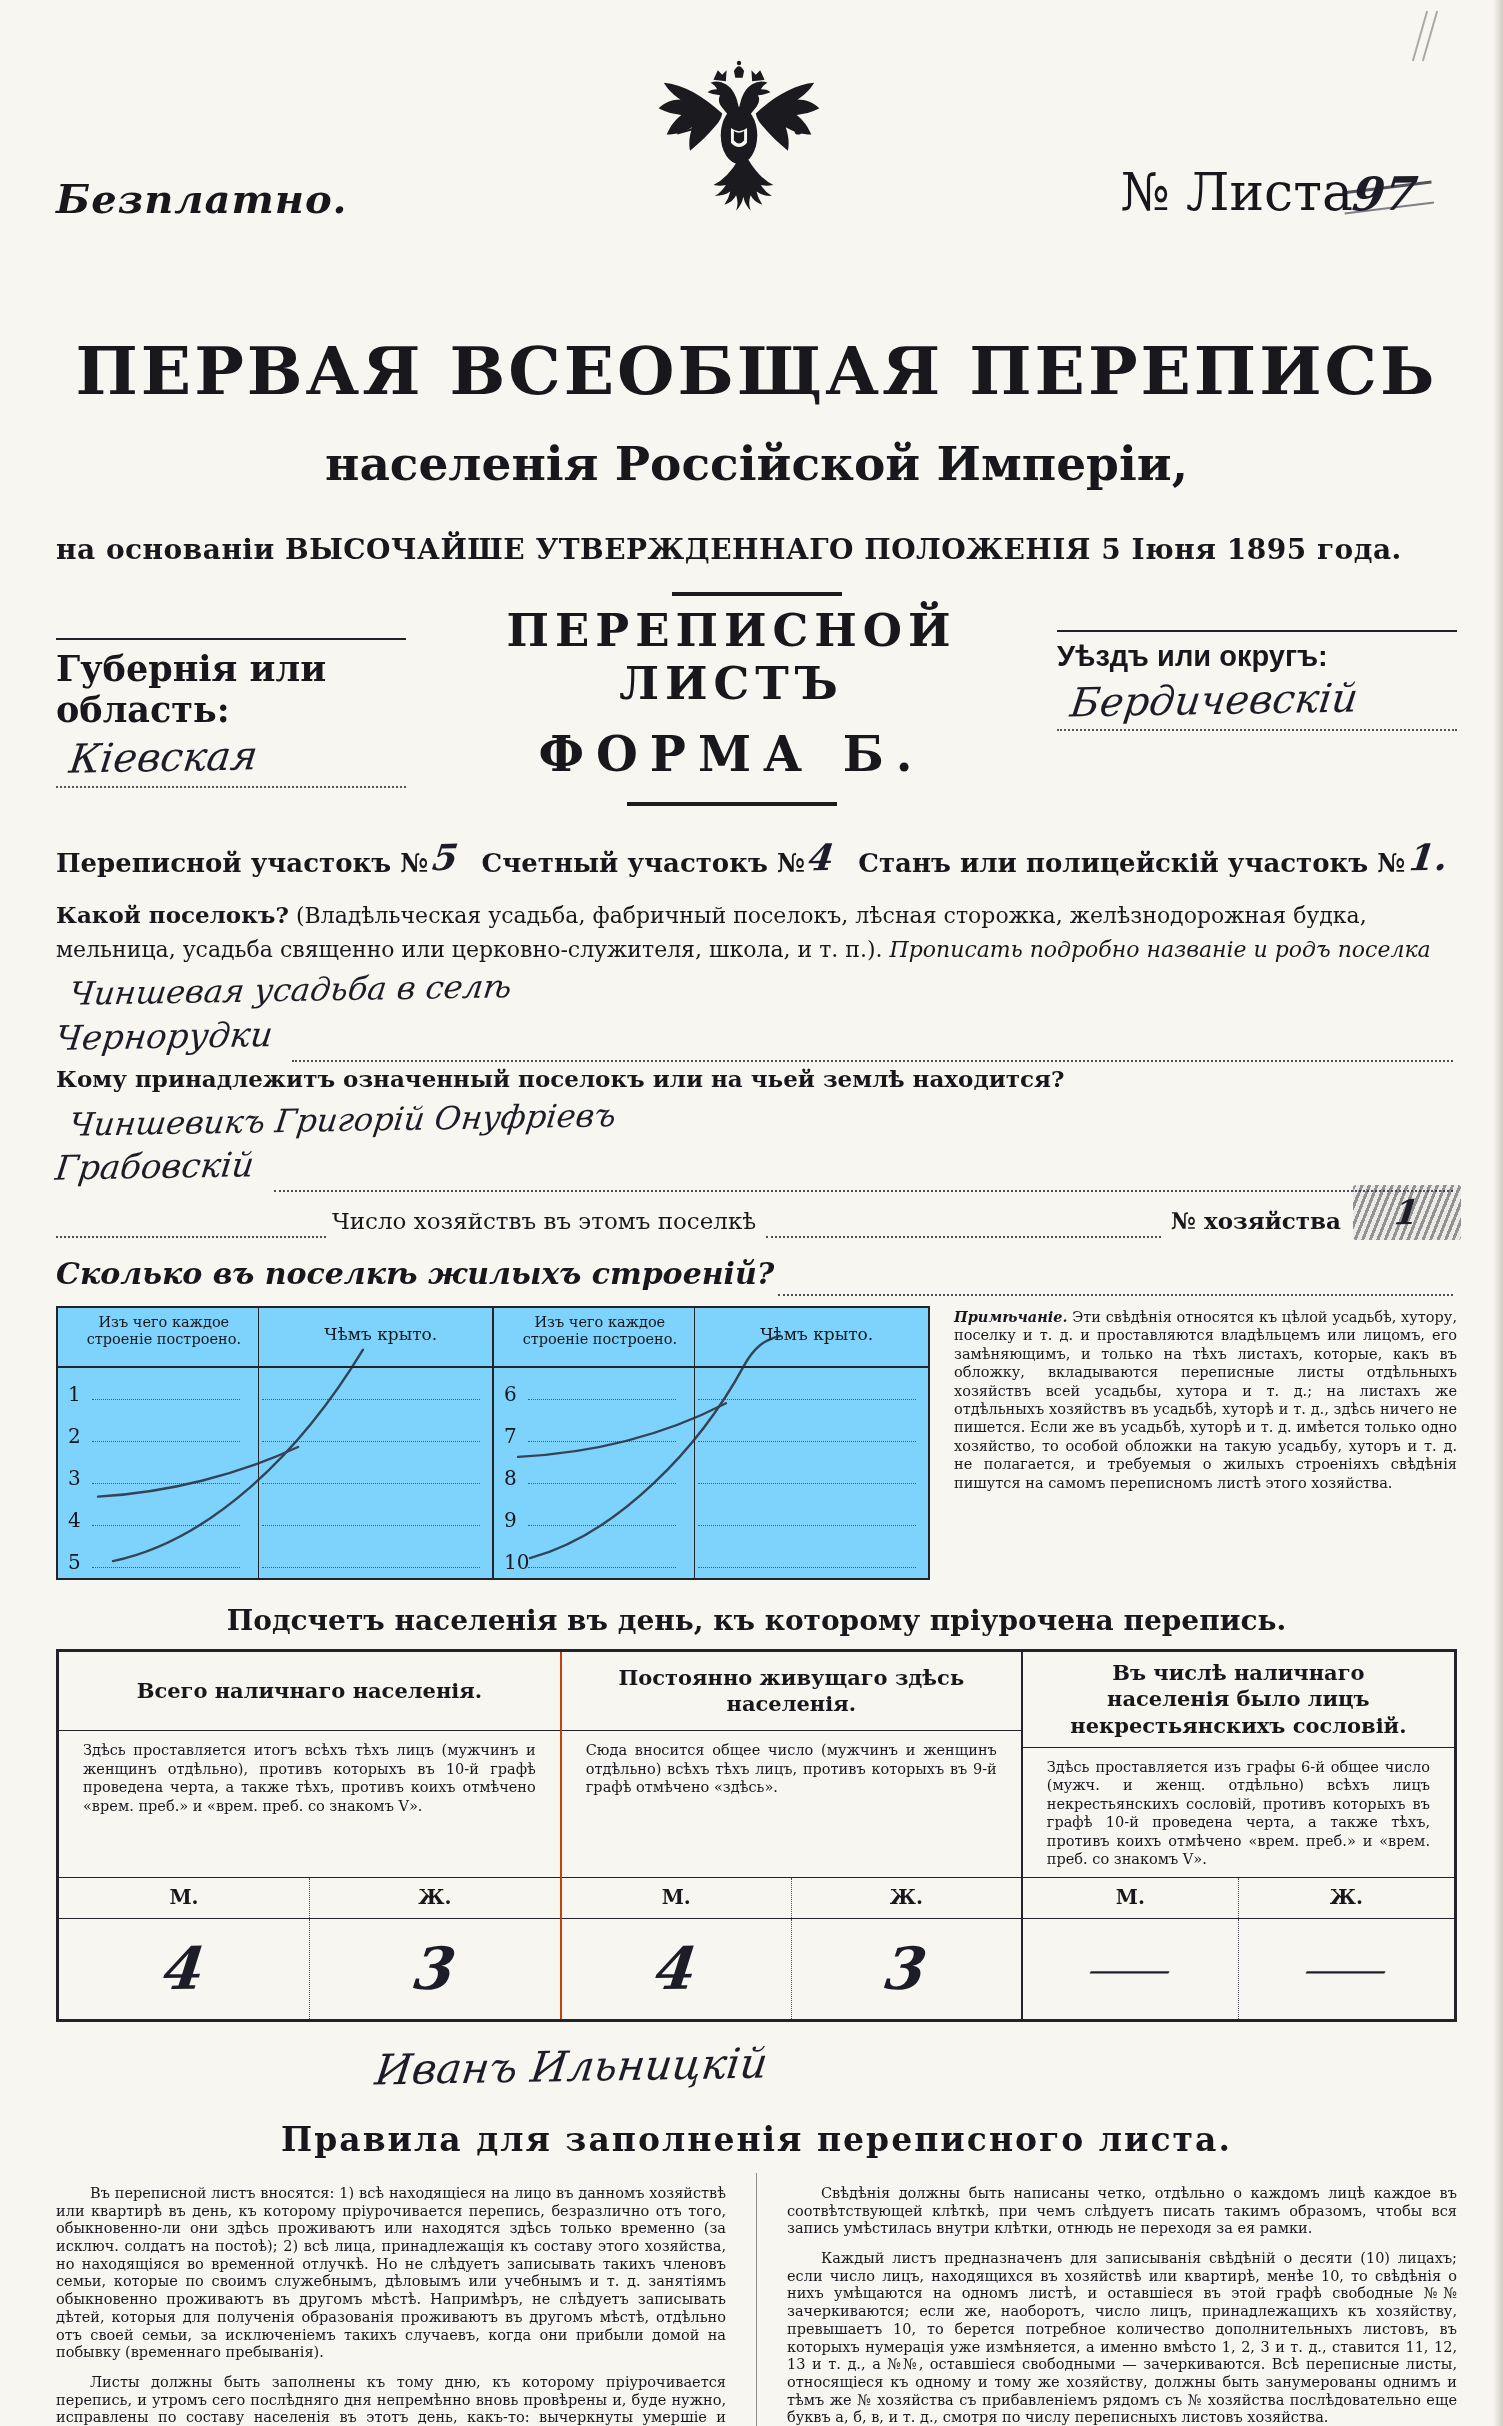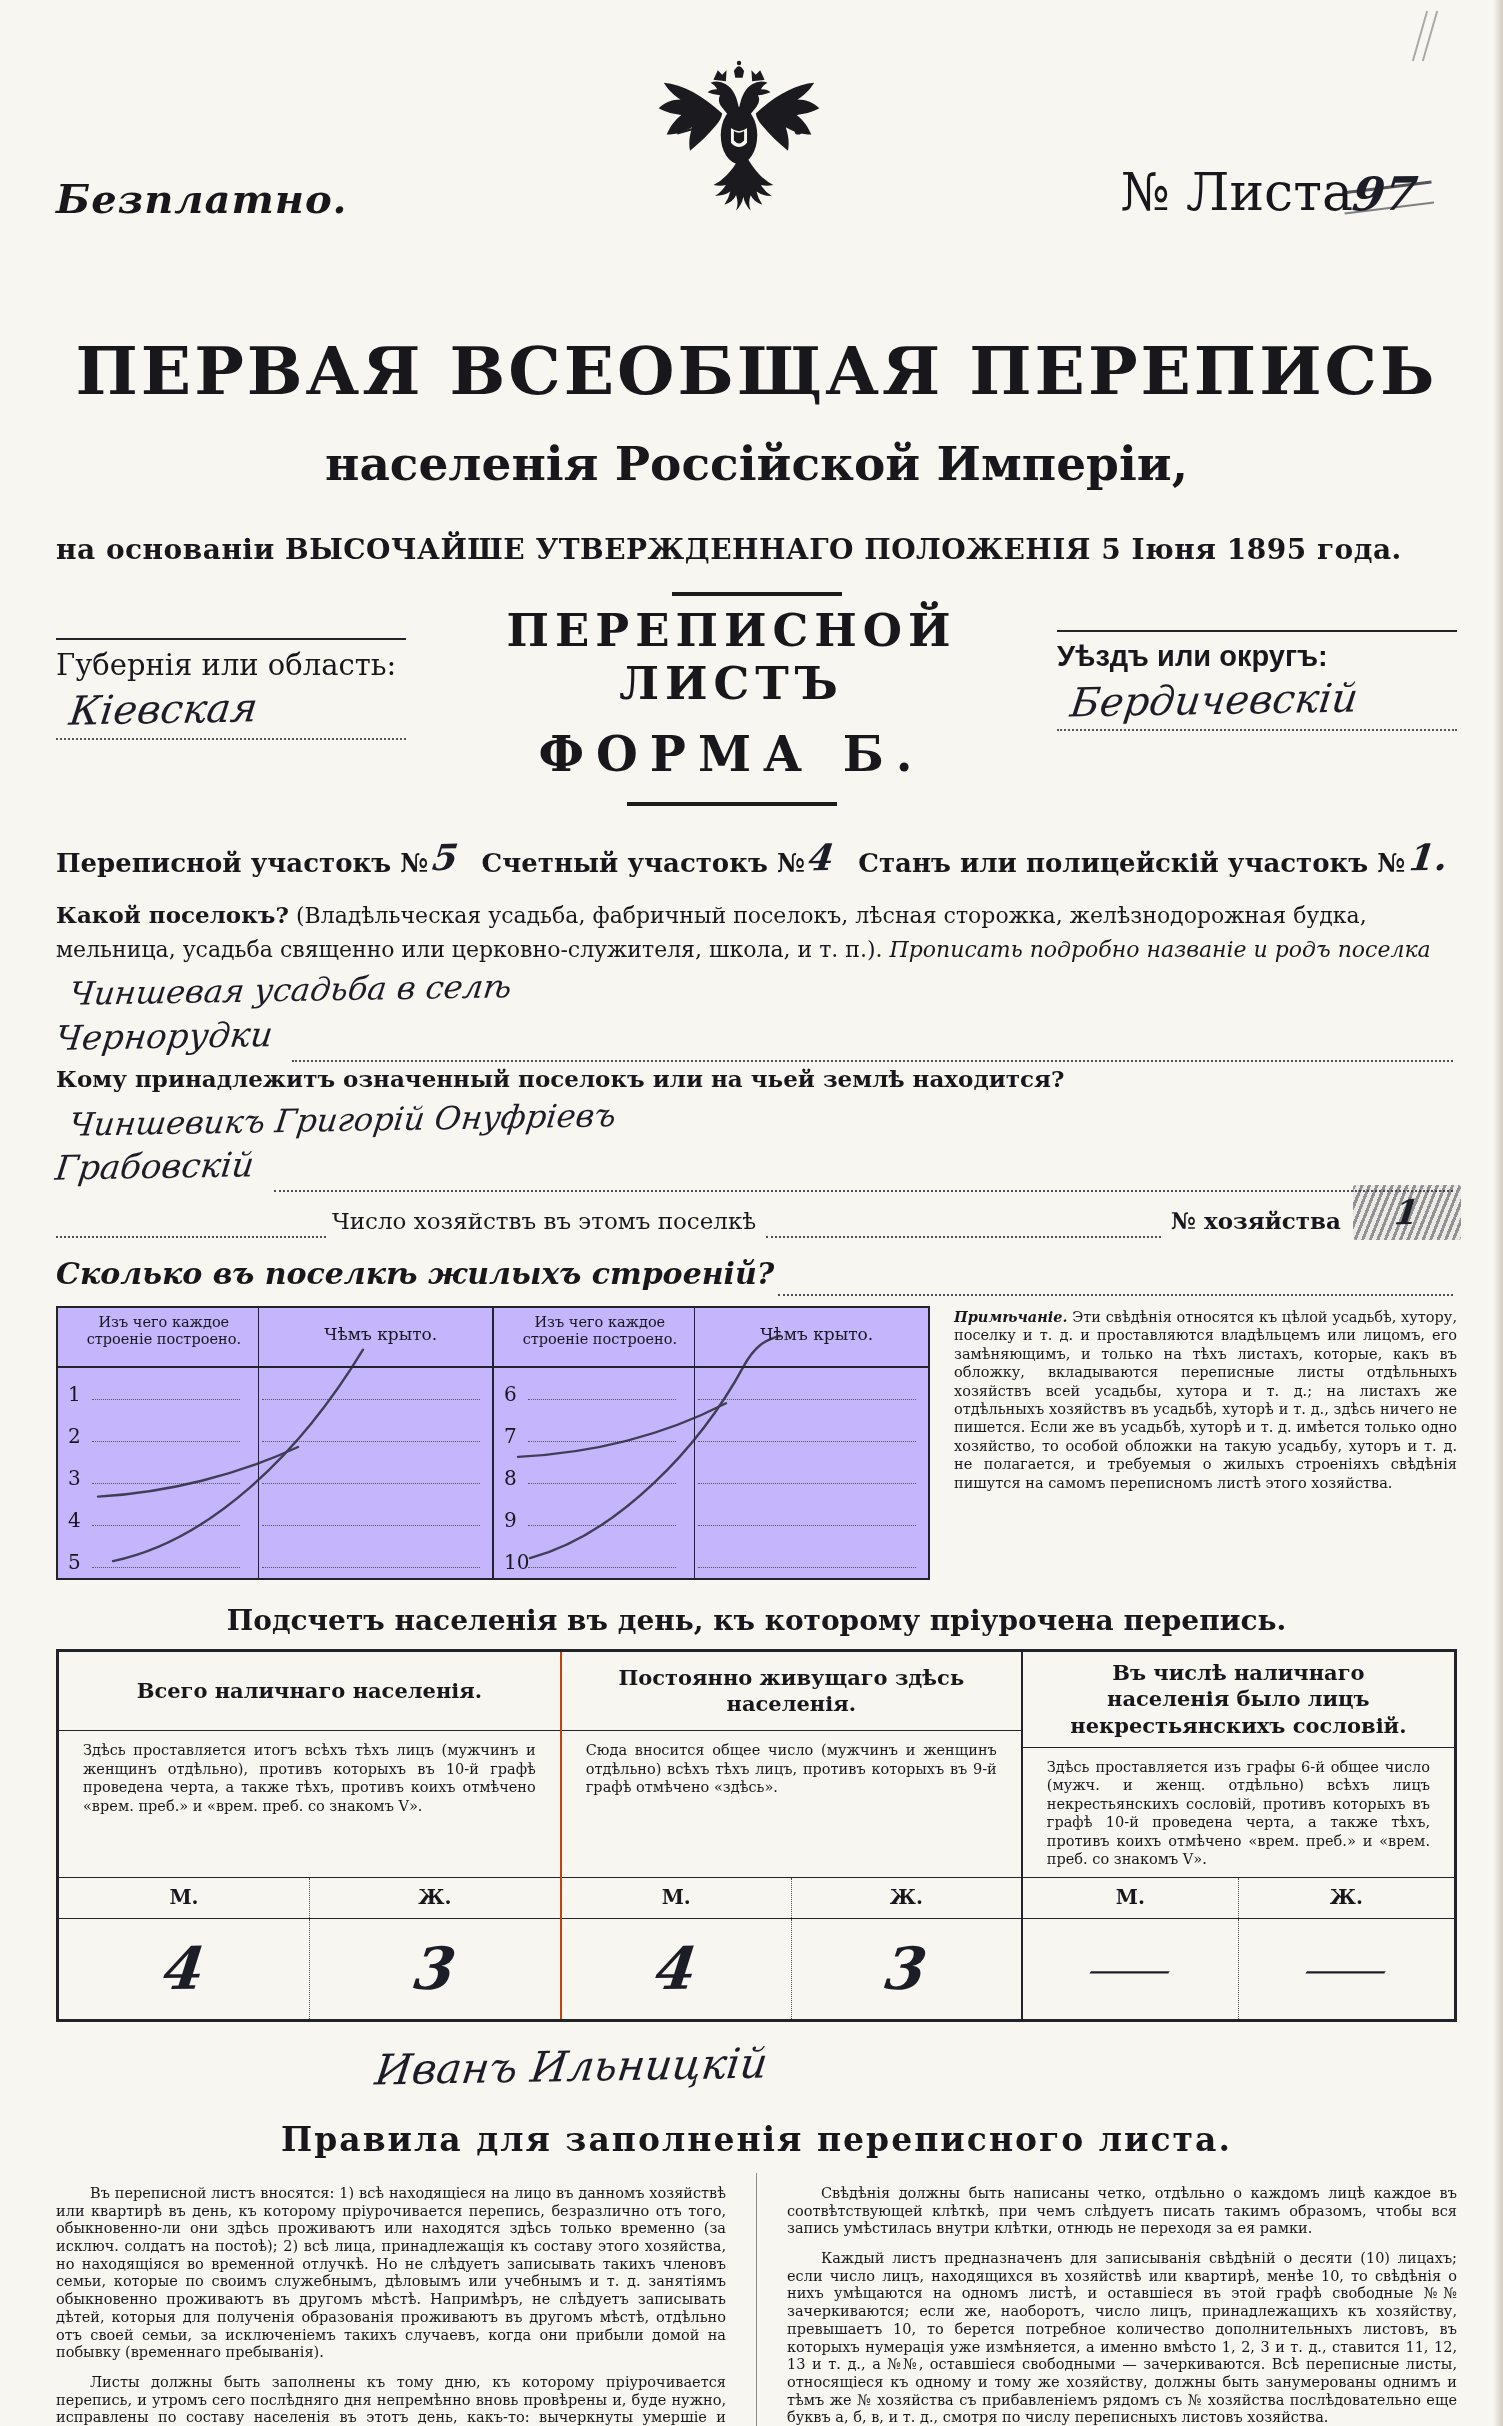--- a/index.html
+++ b/index.html
@@ -34,21 +34,21 @@
   .sub-title  { margin-top:26px; text-align:center; font-size:47px; font-weight:700; }
   .basis      { margin-top:42px; text-align:left; font-size:28px; font-weight:700; letter-spacing:.5px; }
   .bar { width:170px; height:4px; background:#1c1c1c; margin:26px auto 0; }
 
   
   .form-head { display:flex; margin-top:8px; }
   .side-box { }
   .side-box .topline { border-top:2px solid #23232a; padding-top:8px; }
   .side-box.left  { width:350px; margin-top:34px; }
   .side-box.right { width:400px; margin-top:26px; }
-  .gub-label { font-size:29px; font-weight:400; }
+  .gub-label { font-size:35px; font-weight:700; }
   .uezd-label { font-family:"Liberation Sans","DejaVu Sans",sans-serif; font-size:29px; font-weight:700; }
   .side-value { margin-top:4px; padding:0 14px 6px; border-bottom:2px dotted #55555c; font-size:40px; }
   .center-col { flex:1; text-align:center; padding:0 8px; }
   .pl-title { font-size:45px; font-weight:700; letter-spacing:6px; }
   .fb-title { margin-top:16px; font-size:48px; font-weight:700; letter-spacing:12px; }
   .bar2 { width:210px; height:4px; background:#1c1c1c; margin:20px auto 0; }
 
   
   .precincts { display:flex; align-items:flex-end; margin-top:30px; font-size:26px; font-weight:600; }
   .precincts .plabel { white-space:nowrap; }
@@ -70,21 +70,21 @@
   .blob { position:relative; display:inline-block; min-width:100px; text-align:center; margin-left:10px; }
   .blob:before { content:""; position:absolute; inset:-2px -4px;
     background:repeating-linear-gradient(112deg, rgba(45,45,58,.5) 0 3px, rgba(45,45,58,.06) 3px 7px);
     border-radius:3px; }
   .blob .hw { position:relative; font-size:34px; font-weight:700; }
   .bq-row { display:flex; align-items:flex-end; margin-top:10px; height:48px; }
   .bq { font-size:30px; font-weight:700; font-style:italic; white-space:nowrap; }
 
   
   .build-area { display:flex; margin-top:10px; }
-  .btable { position:relative; width:870px; border:2.5px solid #23232a; display:flex; background:#c4b5fd; }
+  .btable { position:relative; width:870px; border:2.5px solid #23232a; display:flex; background:#7dd3fc; }
   .bhalf { position:relative; flex:1; }
   .bhalf.rgt { border-left:2px solid #23232a; }
   .vline { position:absolute; left:46%; top:0; bottom:0; border-left:1.5px solid #23232a; }
   .bhead { display:flex; height:58px; border-bottom:2px solid #23232a; }
   .bh1 { width:46%; font-size:14.5px; line-height:1.2; text-align:center; padding:6px 6px 0; }
   .bh2 { flex:1; font-size:17px; text-align:center; padding-top:16px; }
   .brow { display:flex; height:42px; align-items:flex-end; padding:0 10px; }
   .bnum { width:24px; font-size:20px; line-height:1; padding-bottom:6px; }
   .bfill1 { width:calc(46% - 42px); border-bottom:1.5px dotted #5a5a60; margin:0 20px 10px 0; }
   .bfill2 { flex:1; border-bottom:1.5px dotted #5a5a60; margin:0 2px 10px; }

